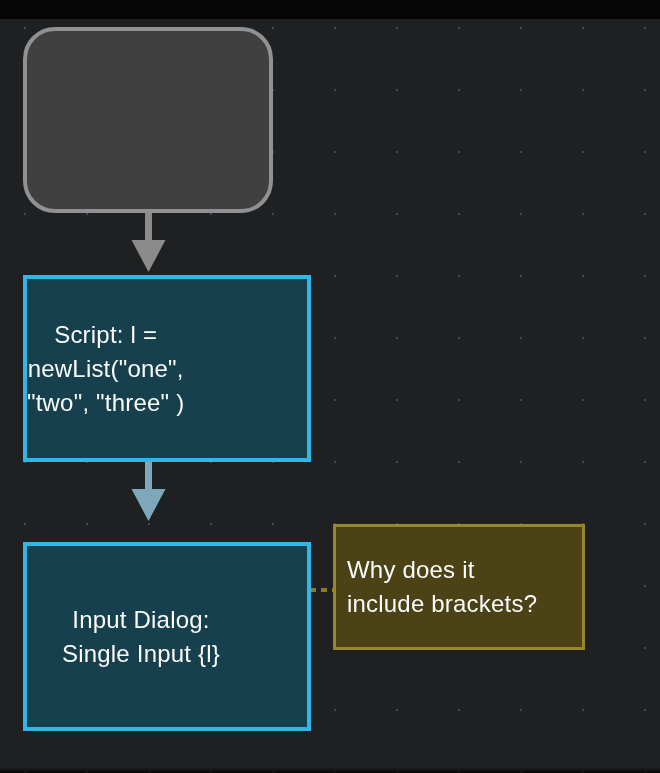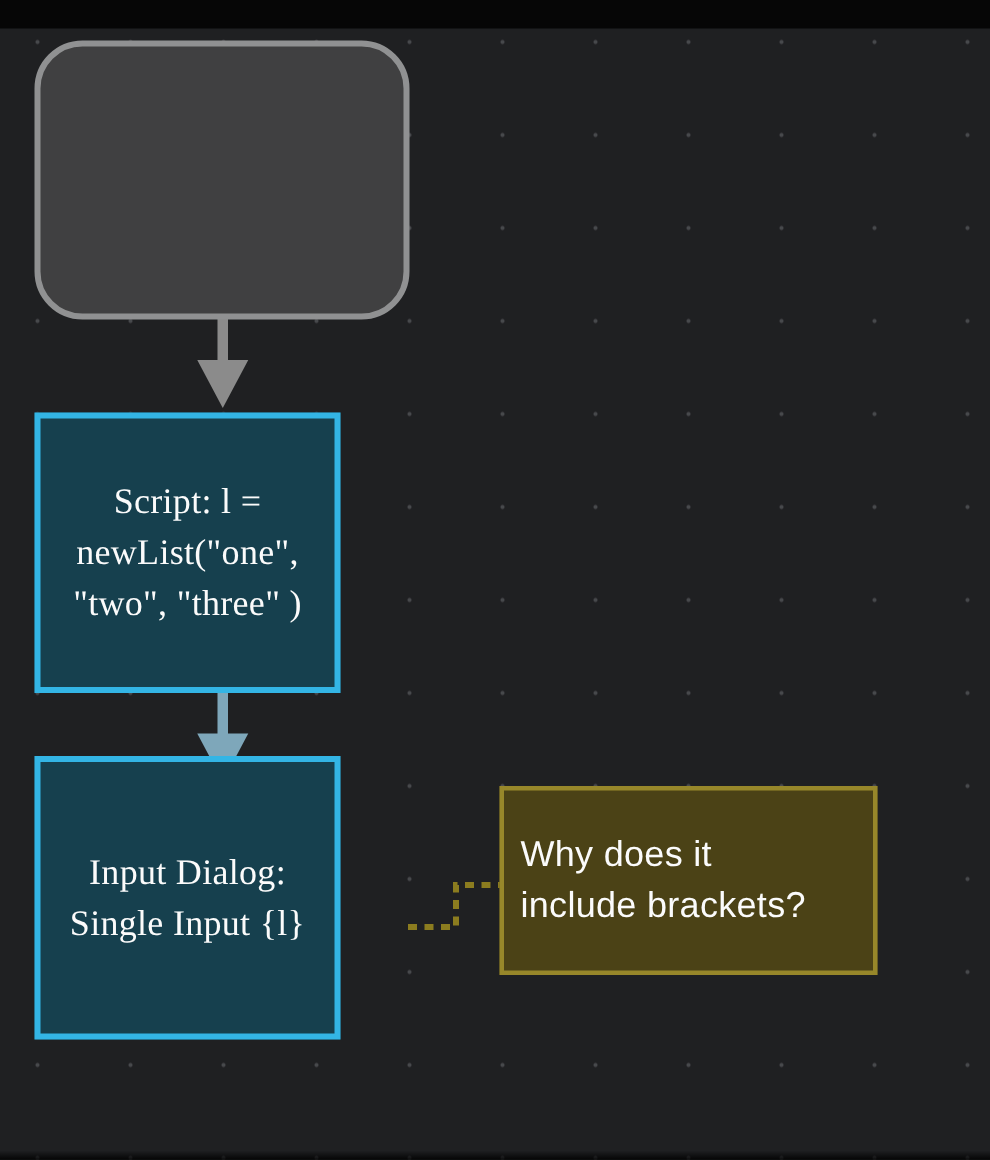--- a/index.html
+++ b/index.html
@@ -19,25 +19,25 @@
   .bottom-fade{
     position:absolute;left:0;bottom:0;width:660px;height:6px;
     background:linear-gradient(rgba(0,0,0,0), rgba(0,0,0,0.85));z-index:5;
   }
   .block{position:absolute;box-sizing:border-box;z-index:2;}
   .start-block{
     left:23px;top:27px;width:250px;height:186px;
     background:#404041;border:4px solid #909192;border-radius:32px;
   }
   .flow-block{
-    width:204px;background:#16404e;border:4px solid #33b5e5;
-    display:flex;align-items:center;justify-content:center;font-family:Liberation Serif, serif;
+    width:288px;background:#16404e;border:4px solid #33b5e5;
+    display:flex;align-items:center;justify-content:flex-start;
   }
   .script-block{left:23px;top:275px;height:187px;}
-  .input-block{left:23px;top:504px;height:189px;}
+  .input-block{left:23px;top:542px;height:189px;padding-left:35px;}
   .comment-block{
     left:333px;top:524px;width:252px;height:126px;
     background:#4b4216;border:3px solid #97872a;
     display:flex;align-items:center;
   }
   .block-label{
     color:#fbfbfb;font-size:24px;line-height:34px;text-align:center;
     letter-spacing:0.2px;
   }
   .comment-label{text-align:left;padding-left:11px;}

